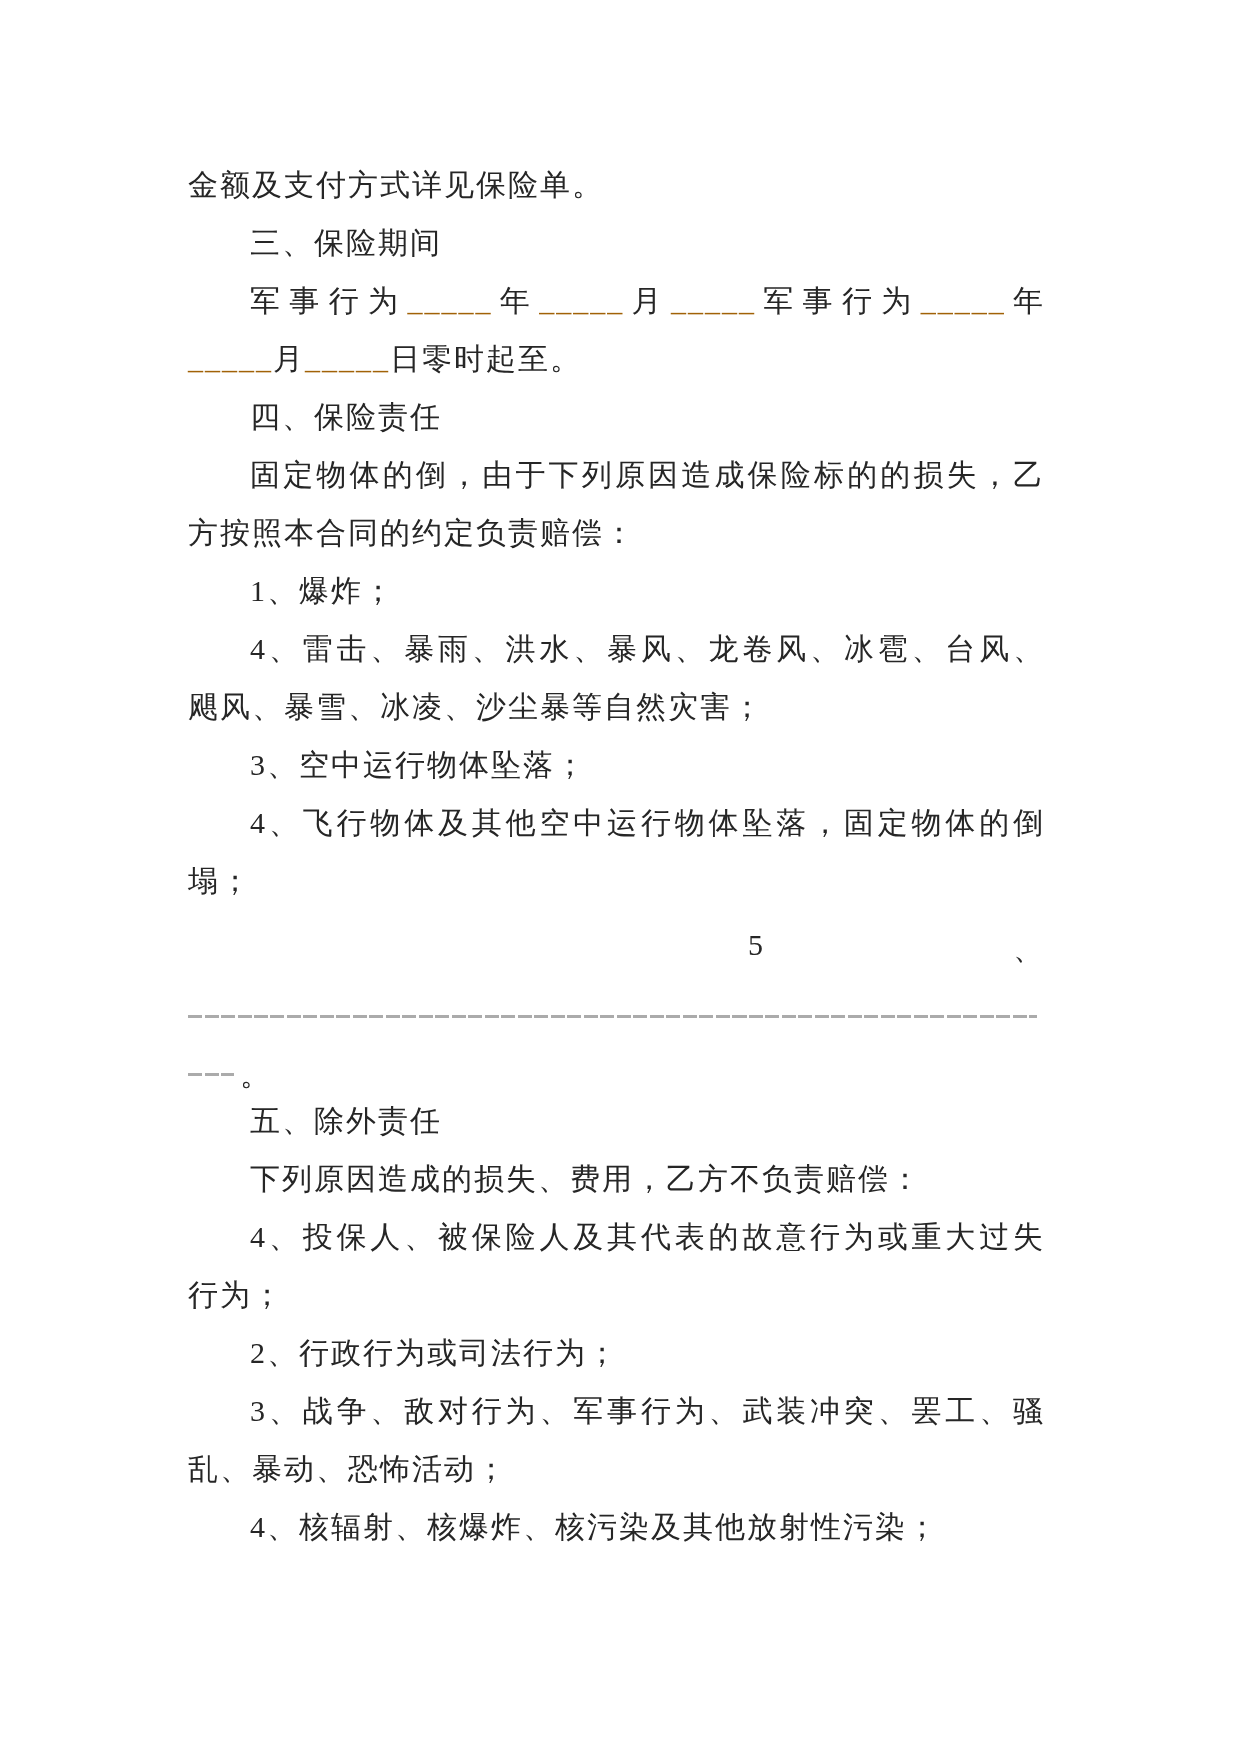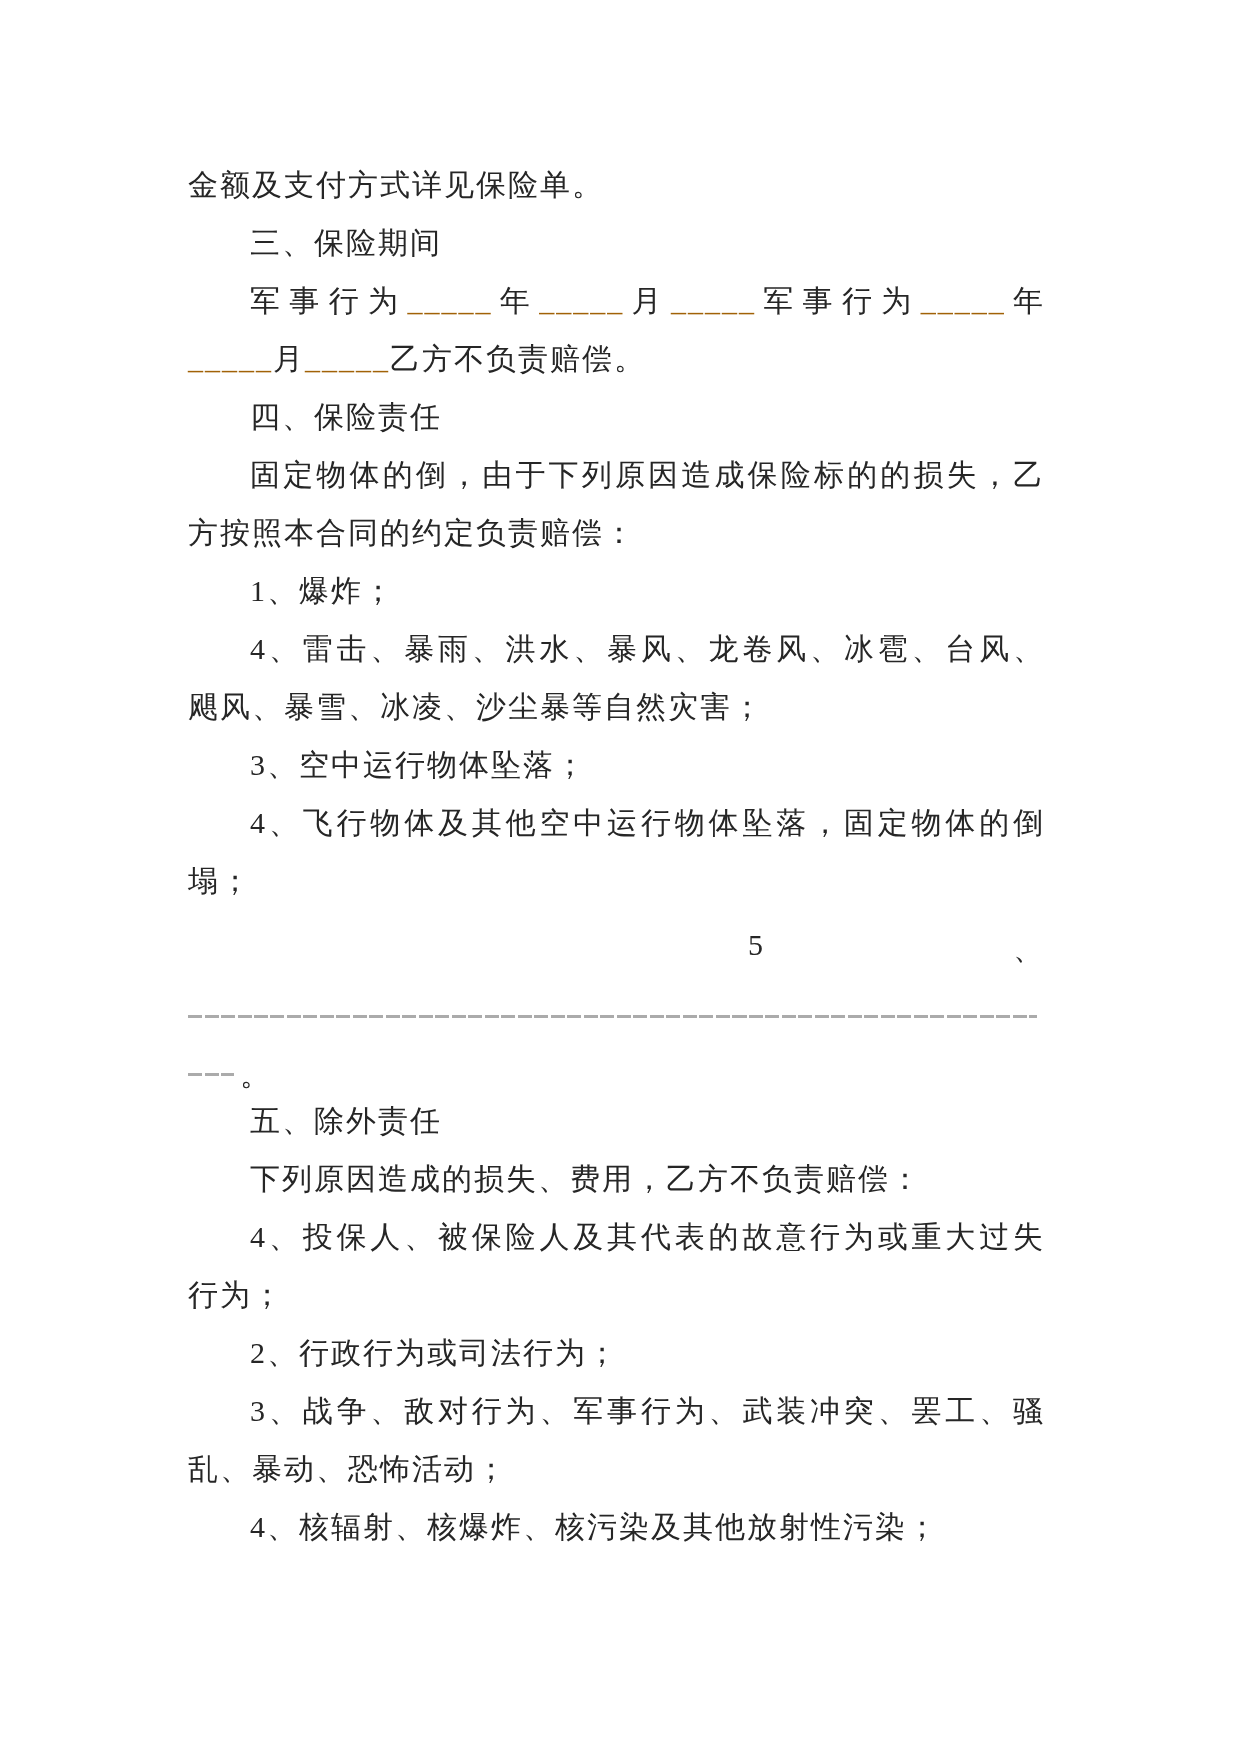--- a/index.html
+++ b/index.html
@@ -61,21 +61,21 @@
   .after-rule { margin-left: 52px; }
 </style>
 </head>
 <body>
 
 <div class="page">
   <div class="doc-body">
       <div class="line"><span>金额及支付方式详见保险单。</span></div>
       <div class="line indent"><span>三、保险期间</span></div>
       <div class="line indent fill"><span>军事行为</span><span class="blank">_____</span><span>年</span><span class="blank">_____</span><span>月</span><span class="blank">_____</span><span>军事行为</span><span class="blank">_____</span><span>年</span></div>
-      <div class="line"><span class="blank">_____</span><span>月</span><span class="blank">_____</span><span>乙方不负责赔偿。</span></div>
+      <div class="line"><span class="blank">_____</span><span>月</span><span class="blank">_____</span><span>日零时起至。</span></div>
       <div class="line indent"><span>四、保险责任</span></div>
       <div class="line indent fill"><span>固定物体的倒，由于下列原因造成保险标的的损失，乙</span></div>
       <div class="line"><span>方按照本合同的约定负责赔偿：</span></div>
       <div class="line indent"><span>1、爆炸；</span></div>
       <div class="line indent fill"><span>4、雷击、暴雨、洪水、暴风、龙卷风、冰雹、台风、</span></div>
       <div class="line"><span>飓风、暴雪、冰凌、沙尘暴等自然灾害；</span></div>
       <div class="line indent"><span>3、空中运行物体坠落；</span></div>
       <div class="line indent fill"><span>4、飞行物体及其他空中运行物体坠落，固定物体的倒</span></div>
       <div class="line"><span>塌；</span></div>
       <div class="line t-page-number">

